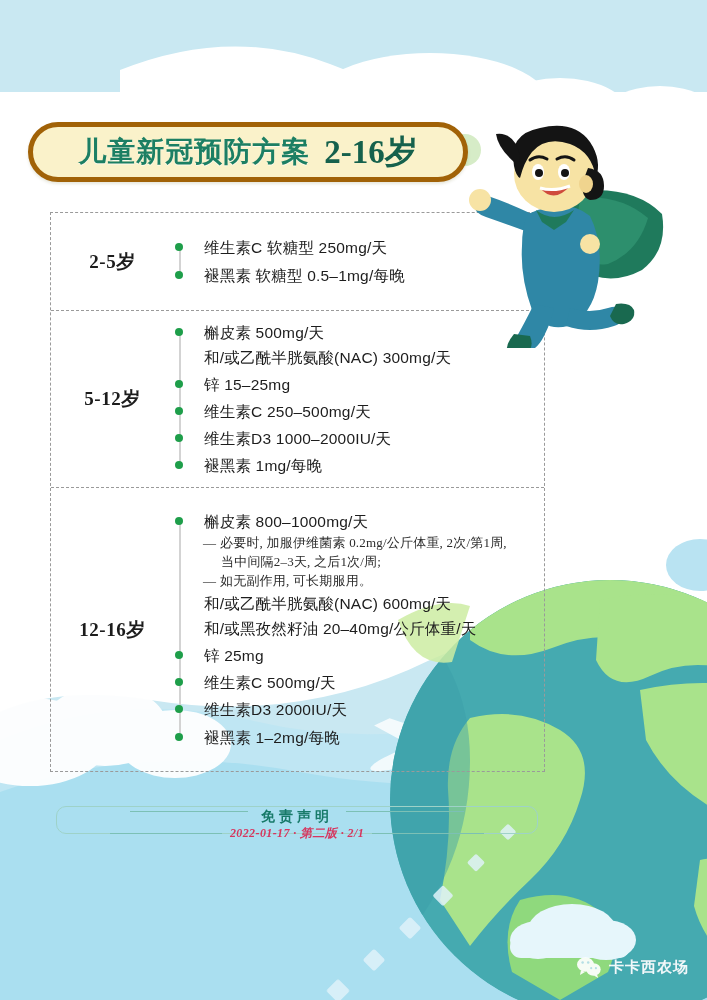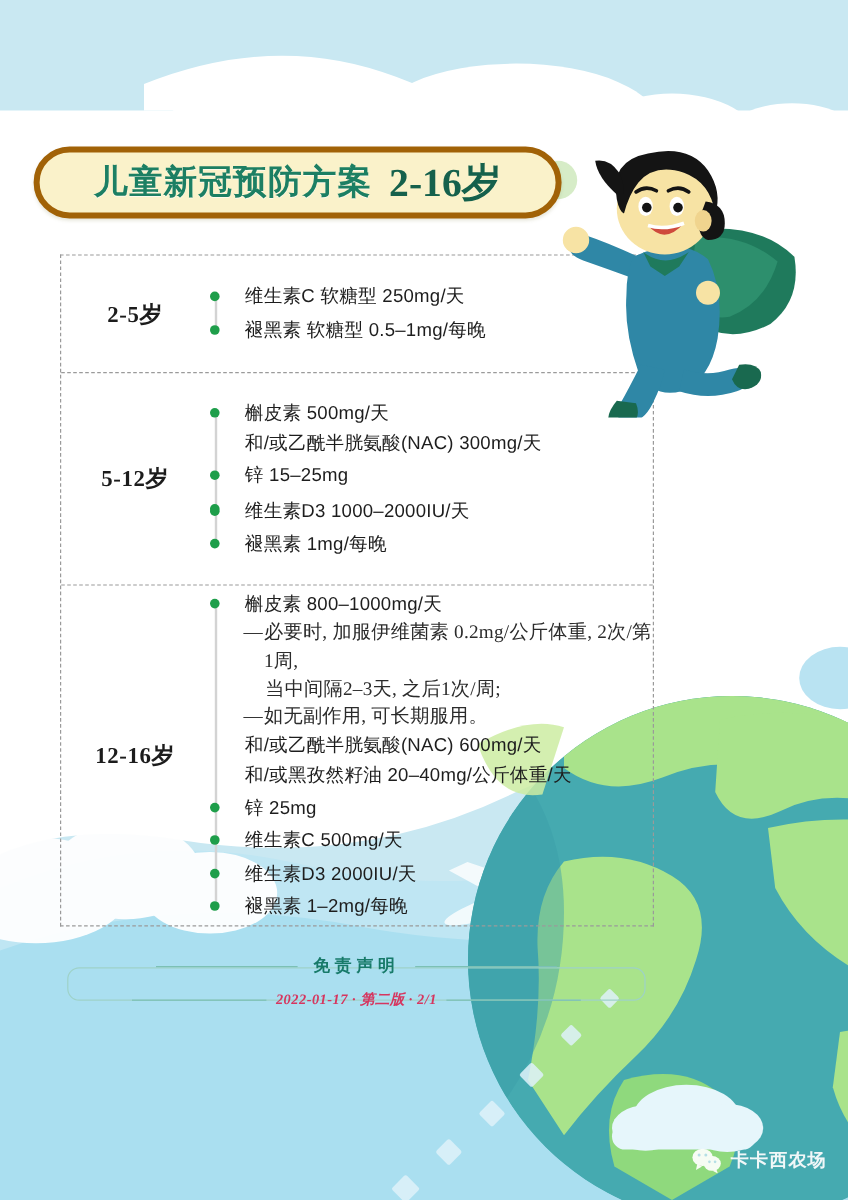--- a/index.html
+++ b/index.html
@@ -139,21 +139,21 @@
     border-radius: 50%;
     background: #1e9e4a;
   }
   .item .sub {
     display: block;
     font-size: 15.5px;
   }
 
   .note-block {
     font-family: "Liberation Serif", "DejaVu Serif", serif;
-    font-size: 16px;
+    font-size: 13px;
     line-height: 1.45;
     color: #2b2b2b;
     padding-left: 2px;
   }
   .note-block .note {
     display: block;
     text-indent: 0;
     padding-left: 14px;
     position: relative;
   }
@@ -195,20 +195,21 @@
     flex: 0 0 118px;
   }
   .disc-title {
     font-family: "Liberation Serif", "DejaVu Serif", serif;
     font-size: 14px;
     font-weight: bold;
     color: #177a69;
     letter-spacing: 4px;
     padding: 0 4px;
     background: transparent;
+    margin-top: 12px;
   }
   .disc-body {
     font-size: 11.3px;
     line-height: 1.72;
     color: #35505a;
     text-align: justify;
     letter-spacing: .1px;
   }
   .disc-foot {
     position: absolute;
@@ -403,20 +404,21 @@
           <span class="dot"></span>
           <span>槲皮素  500mg/天</span>
           <span class="sub">和/或乙酰半胱氨酸(NAC)  300mg/天</span>
         </div>
         <div class="item">
           <span class="dot"></span>
           <span>锌 15–25mg</span>
         </div>
         <div class="item">
           <span class="dot"></span>
+          <span>维生素C  250–500mg/天</span>
         </div>
         <div class="item">
           <span class="dot"></span>
           <span>维生素D3  1000–2000IU/天</span>
         </div>
         <div class="item">
           <span class="dot"></span>
           <span>褪黑素  1mg/每晚</span>
         </div>
       </div>

